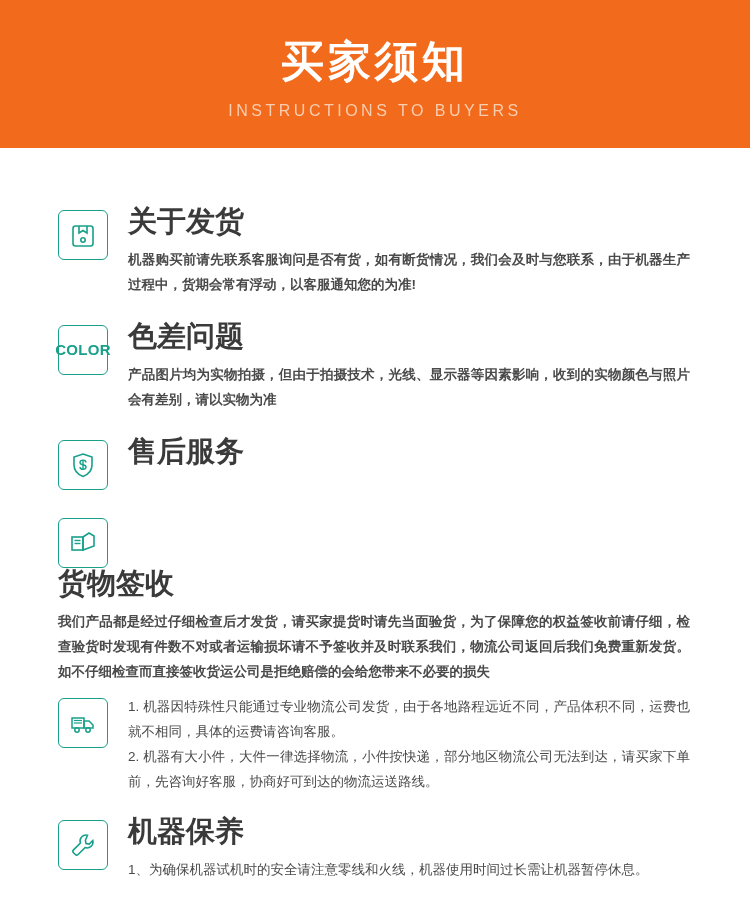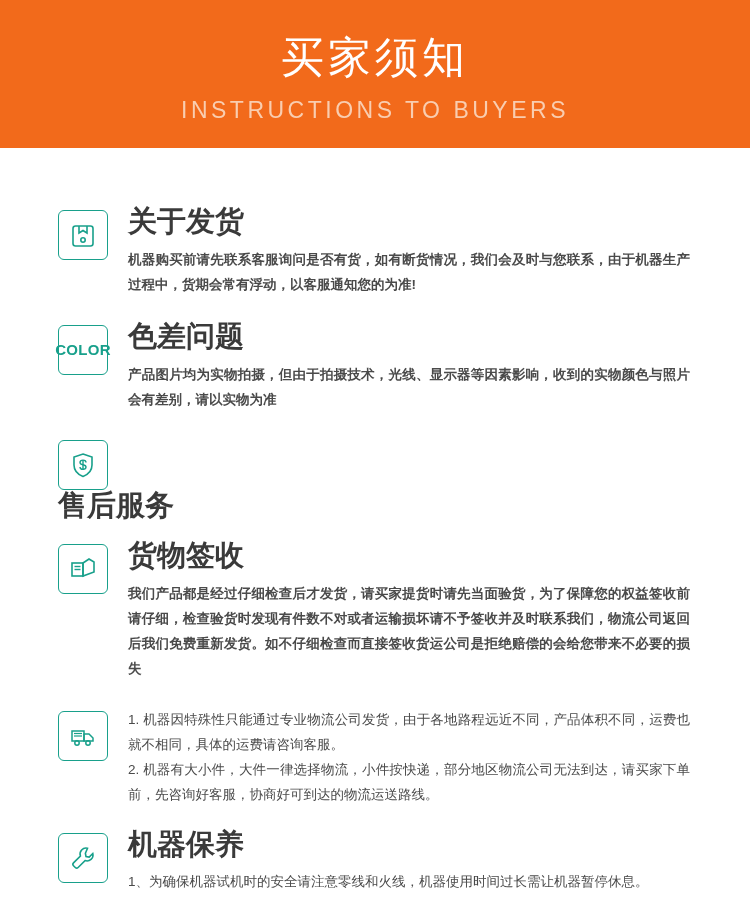--- a/index.html
+++ b/index.html
@@ -28,29 +28,29 @@
     background: #f26a1b;
     display: flex;
     flex-direction: column;
     align-items: center;
     justify-content: center;
     box-sizing: border-box;
     padding-top: 8px;
   }
   .header-title {
     font-size: 43px;
-    font-weight: normal;
+    font-weight: bold;
     color: #ffffff;
     letter-spacing: 4px;
     line-height: 1.2;
     margin: 0;
   }
   .header-subtitle {
     margin-top: 14px;
-    font-size: 23px;
+    font-size: 16px;
     color: #f9cdb0;
     letter-spacing: 3.5px;
     font-weight: normal;
   }
 
   
   .content {
     padding: 58px 60px 0 58px;
     box-sizing: border-box;
   }
@@ -108,22 +108,22 @@
   .section-list li {
     font-size: 13.5px;
     line-height: 25px;
     color: #4a4a4a;
     text-align: justify;
   }
 
   
   .s-shipping { margin-bottom: 24px; }
   .s-color { margin-bottom: 24px; }
-  .s-aftersales { margin-bottom: 9px; flex-direction: column; }
-  .s-receipt { margin-bottom: 26px; }
+  .s-aftersales { margin-bottom: 24px; }
+  .s-receipt { margin-bottom: 10px; flex-direction: column; }
   .s-logistics { margin-bottom: 22px; }
   .s-maintenance { margin-bottom: 0; }
 </style>
 </head>
 <body>
 
 <div class="page">
 
   <div class="header">
     <div class="header-title">买家须知</div>

